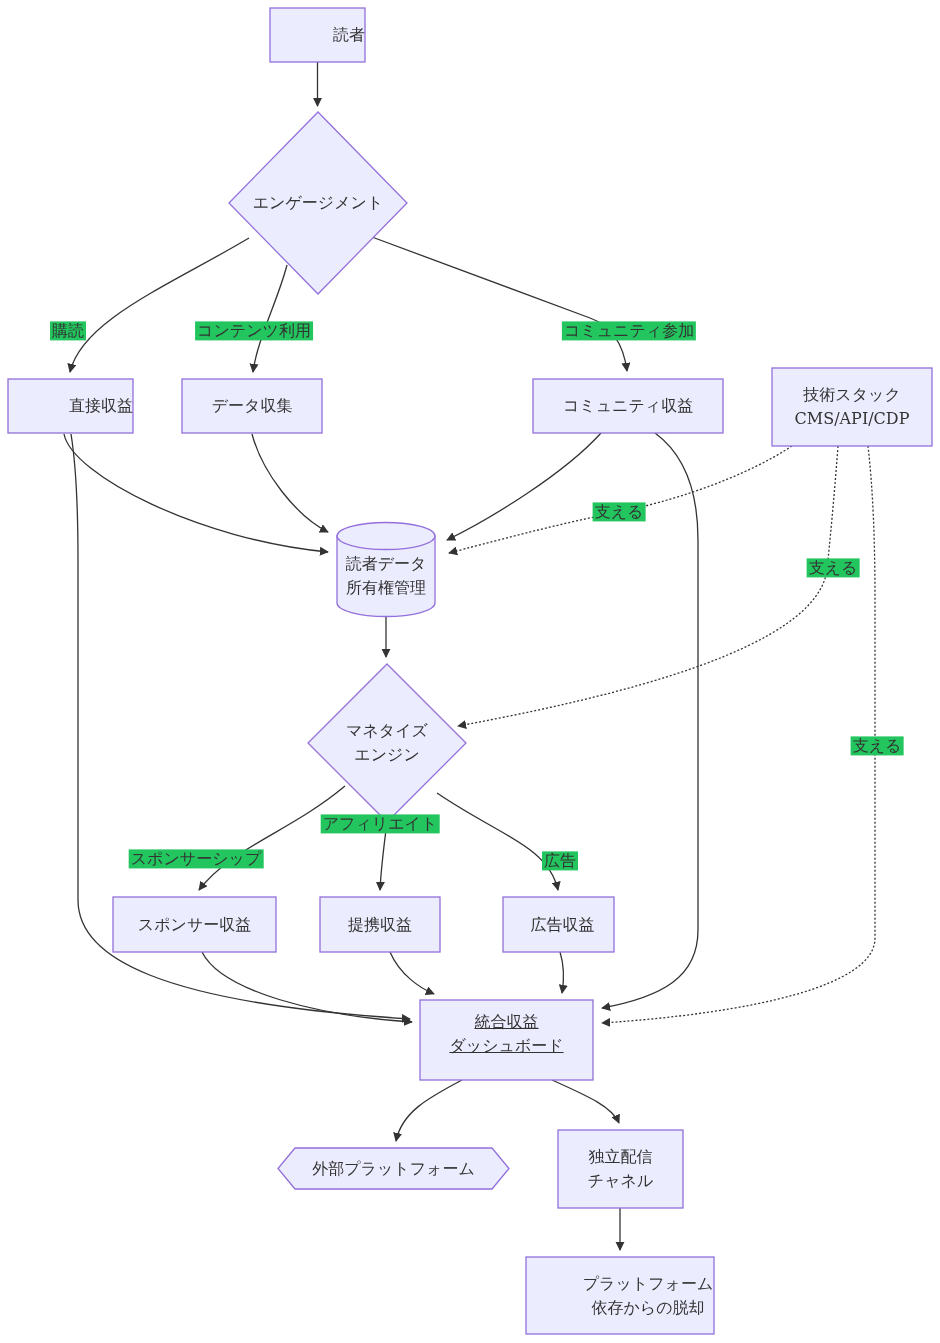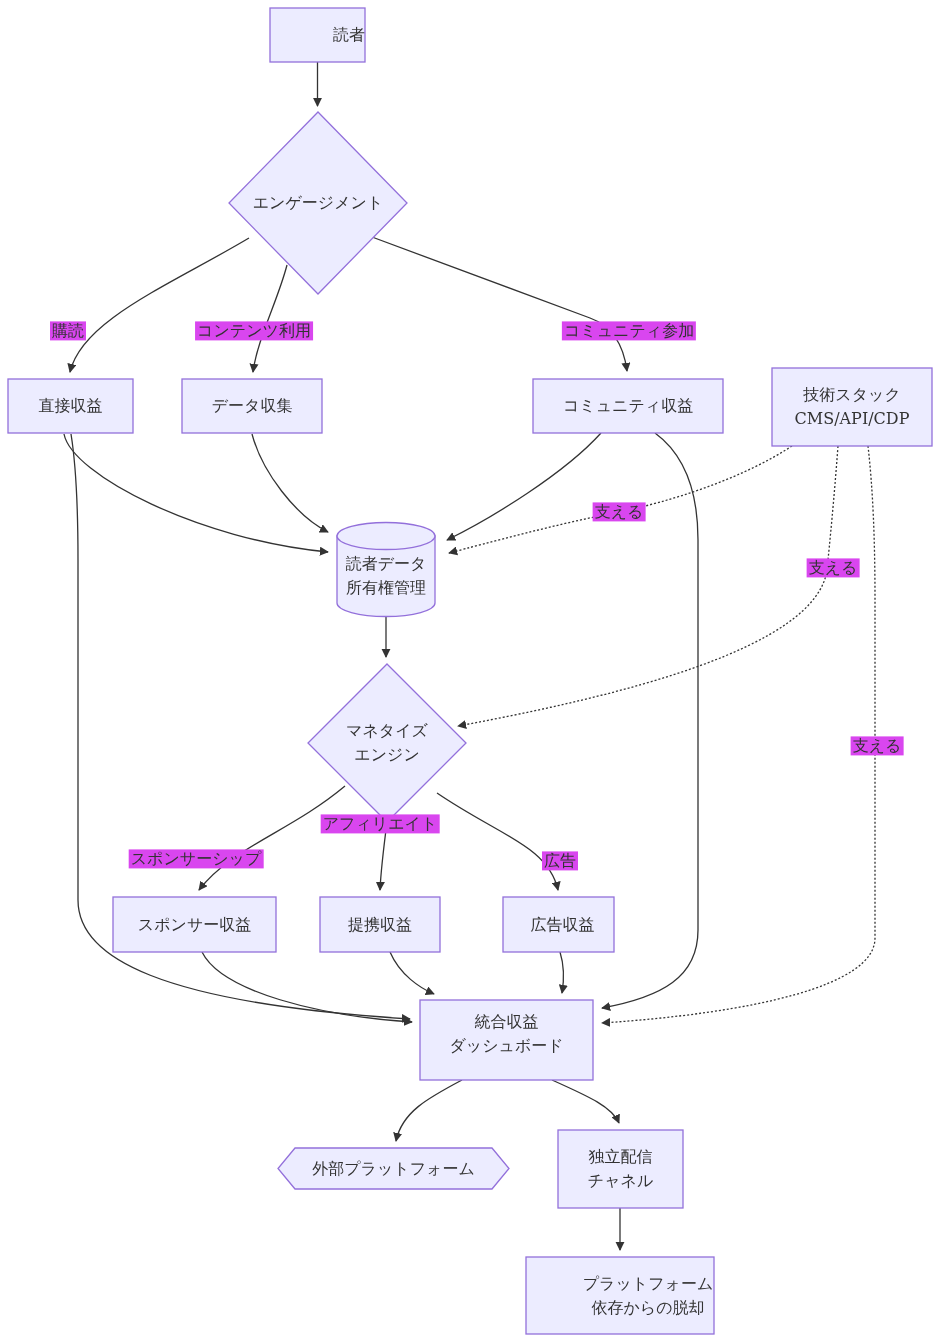--- a/index.html
+++ b/index.html
@@ -7,21 +7,21 @@
     position:relative;width:940px;height:1343px;background:#ffffff;overflow:hidden;
     font-family:"DejaVu Serif","Liberation Serif",serif;color:#333333;
   }
   .canvas svg{position:absolute;left:0;top:0;}
   .node-label{
     position:absolute;display:flex;flex-direction:column;align-items:center;justify-content:center;
     font-size:16px;line-height:1.5;color:#333333;text-align:center;white-space:nowrap;
   }
   .edge-label{
     position:absolute;transform:translate(-50%,-50%);
-    background:#d946ef;padding:0 2px;font-size:16px;line-height:1.2;
+    background:#22c55e;padding:0 2px;font-size:16px;line-height:1.2;
     color:#333333;white-space:nowrap;
   }
   .shape{fill:#ECECFF;stroke:#9370DB;stroke-width:1.3;}
   .edge{fill:none;stroke:#333333;stroke-width:1.3;}
   .edge.dotted{stroke-dasharray:2,2;}
 </style>
 </head>
 <body>
 
 <div class="canvas">
@@ -77,21 +77,21 @@
       <rect class="shape" x="526" y="1257" width="188" height="77"></rect>
     </g>
   </svg>
 
   <div class="node-label" style="left:270px;top:8px;width:95px;height:54px;align-items:flex-end;">
       <span>読者</span>
     </div>
   <div class="node-label" style="left:229px;top:112px;width:178px;height:182px;">
       <span>エンゲージメント</span>
     </div>
-  <div class="node-label" style="left:8px;top:379px;width:125px;height:54px;">
+  <div class="node-label" style="left:8px;top:379px;width:125px;height:54px;align-items:flex-end;">
       <span>直接収益</span>
     </div>
   <div class="node-label" style="left:182px;top:379px;width:140px;height:54px;">
       <span>データ収集</span>
     </div>
   <div class="node-label" style="left:533px;top:379px;width:190px;height:54px;">
       <span>コミュニティ収益</span>
     </div>
   <div class="node-label" style="left:772px;top:368px;width:160px;height:78px;">
     <span>技術スタック</span>
@@ -107,21 +107,21 @@
   </div>
   <div class="node-label" style="left:113px;top:897px;width:163px;height:55px;">
       <span>スポンサー収益</span>
     </div>
   <div class="node-label" style="left:320px;top:897px;width:120px;height:55px;">
       <span>提携収益</span>
     </div>
   <div class="node-label" style="left:503px;top:897px;width:119px;height:55px;">
       <span>広告収益</span>
     </div>
-  <div class="node-label" style="left:420px;top:1000px;width:173px;height:68px;">
+  <div class="node-label" style="left:420px;top:1000px;width:173px;height:68px;text-decoration:underline;">
     <span>統合収益</span>
     <span>ダッシュボード</span>
   </div>
   <div class="node-label" style="left:278px;top:1148px;width:231px;height:41px;">
       <span>外部プラットフォーム</span>
     </div>
   <div class="node-label" style="left:558px;top:1130px;width:125px;height:78px;">
     <span>独立配信</span>
     <span>チャネル</span>
   </div>

